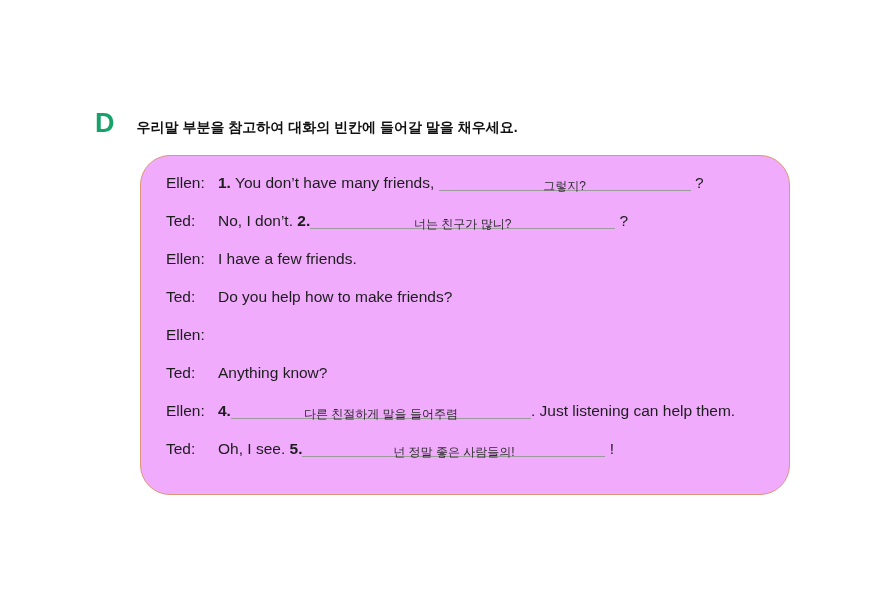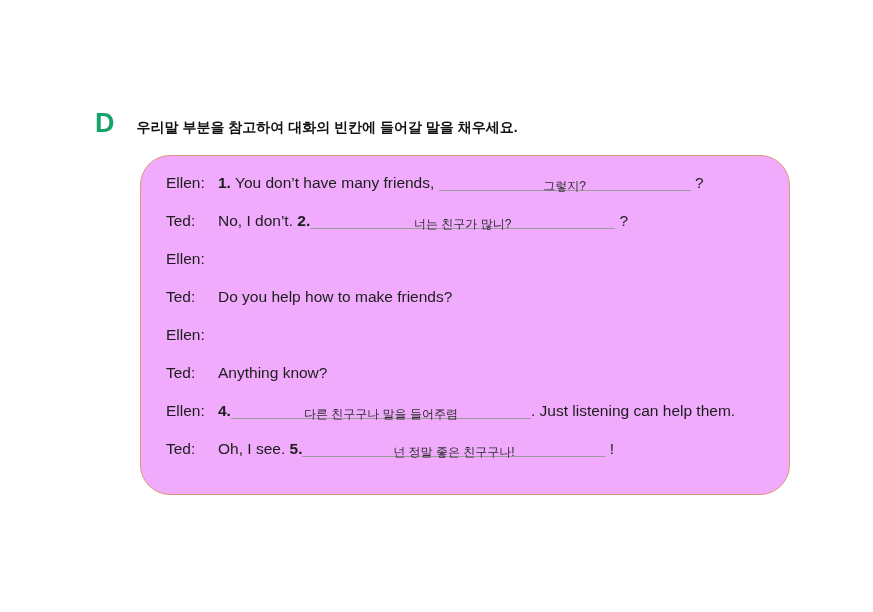--- a/index.html
+++ b/index.html
@@ -50,34 +50,35 @@
       <div class="line">
         <span class="speaker">Ellen:</span>
         <span class="content"><span class="num">1.</span><span> You don’t have many friends, </span><span class="blank" style="width: 252px;"><span class="hint">그렇지?</span></span><span> ?</span></span>
       </div>
       <div class="line">
         <span class="speaker">Ted:</span>
         <span class="content"><span>No, I don’t. </span><span class="num">2.</span><span class="blank" style="width: 305px;"><span class="hint">너는 친구가 많니?</span></span><span> ?</span></span>
       </div>
       <div class="line">
         <span class="speaker">Ellen:</span>
+        <span class="content"><span>I have a few friends.</span></span>
       </div>
       <div class="line">
         <span class="speaker">Ted:</span>
         <span class="content"><span>Do you help how to make friends?</span></span>
       </div>
       <div class="line">
         <span class="speaker">Ellen:</span>
       </div>
       <div class="line">
         <span class="speaker">Ted:</span>
         <span class="content"><span>Anything know?</span></span>
       </div>
       <div class="line">
         <span class="speaker">Ellen:</span>
-        <span class="content"><span class="num">4.</span><span class="blank" style="width: 300px;"><span class="hint">다른 친구구나 말을 들어주렴</span></span><span>. Just listening can help them.</span></span>
+        <span class="content"><span class="num">4.</span><span class="blank" style="width: 300px;"><span class="hint">다른 친절하게 말을 들어주렴</span></span><span>. Just listening can help them.</span></span>
       </div>
       <div class="line">
         <span class="speaker">Ted:</span>
-        <span class="content"><span>Oh, I see. </span><span class="num">5.</span><span class="blank" style="width: 303px;"><span class="hint">넌 정말 좋은 친구구나!</span></span><span> !</span></span>
+        <span class="content"><span>Oh, I see. </span><span class="num">5.</span><span class="blank" style="width: 303px;"><span class="hint">넌 정말 좋은 사람들의!</span></span><span> !</span></span>
       </div>
     </div>
 </div>
 
 </body></html>

